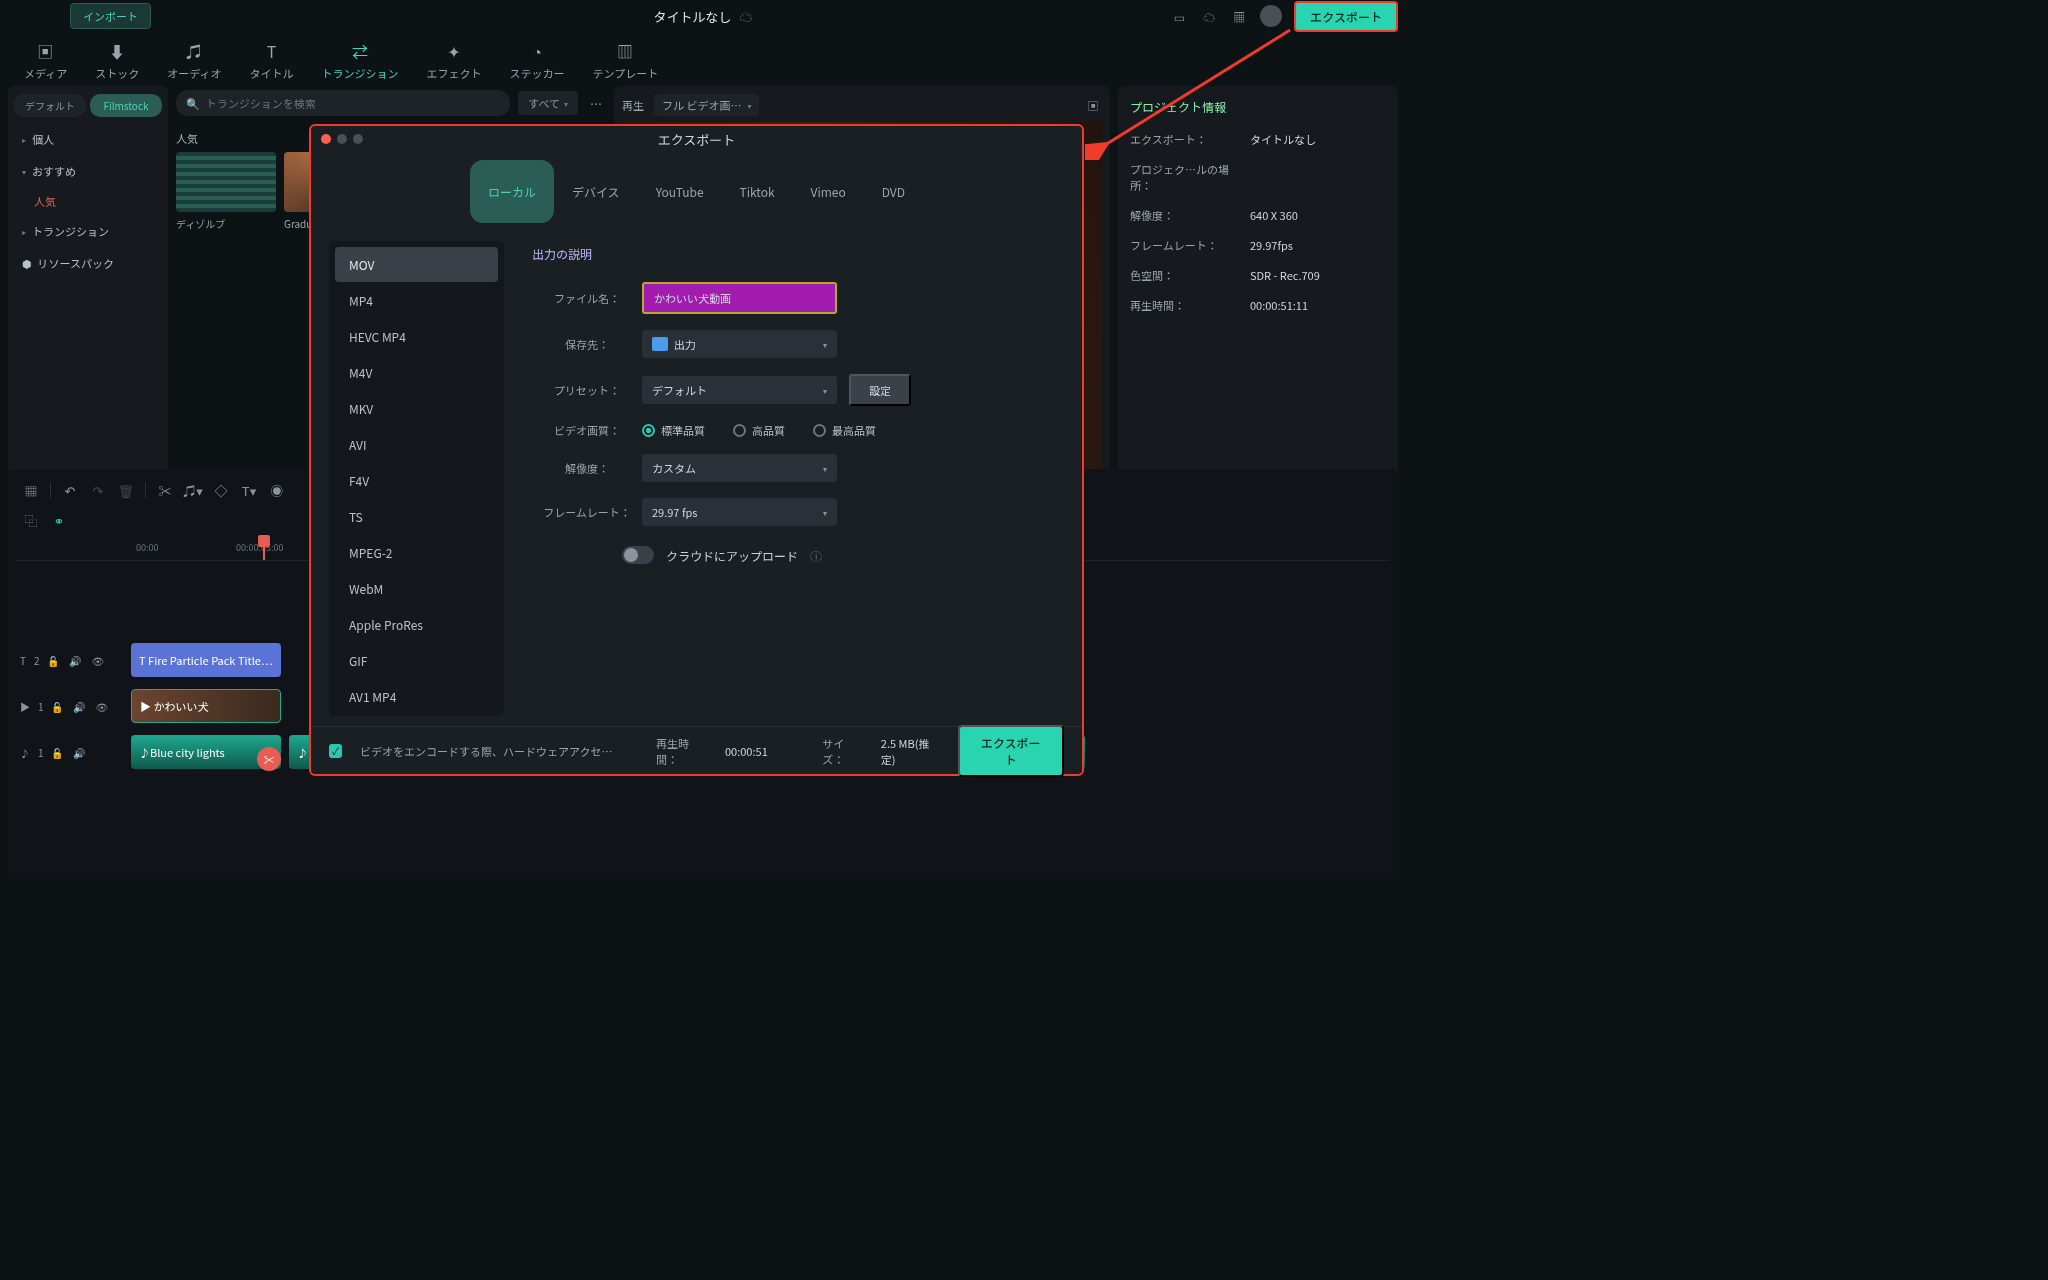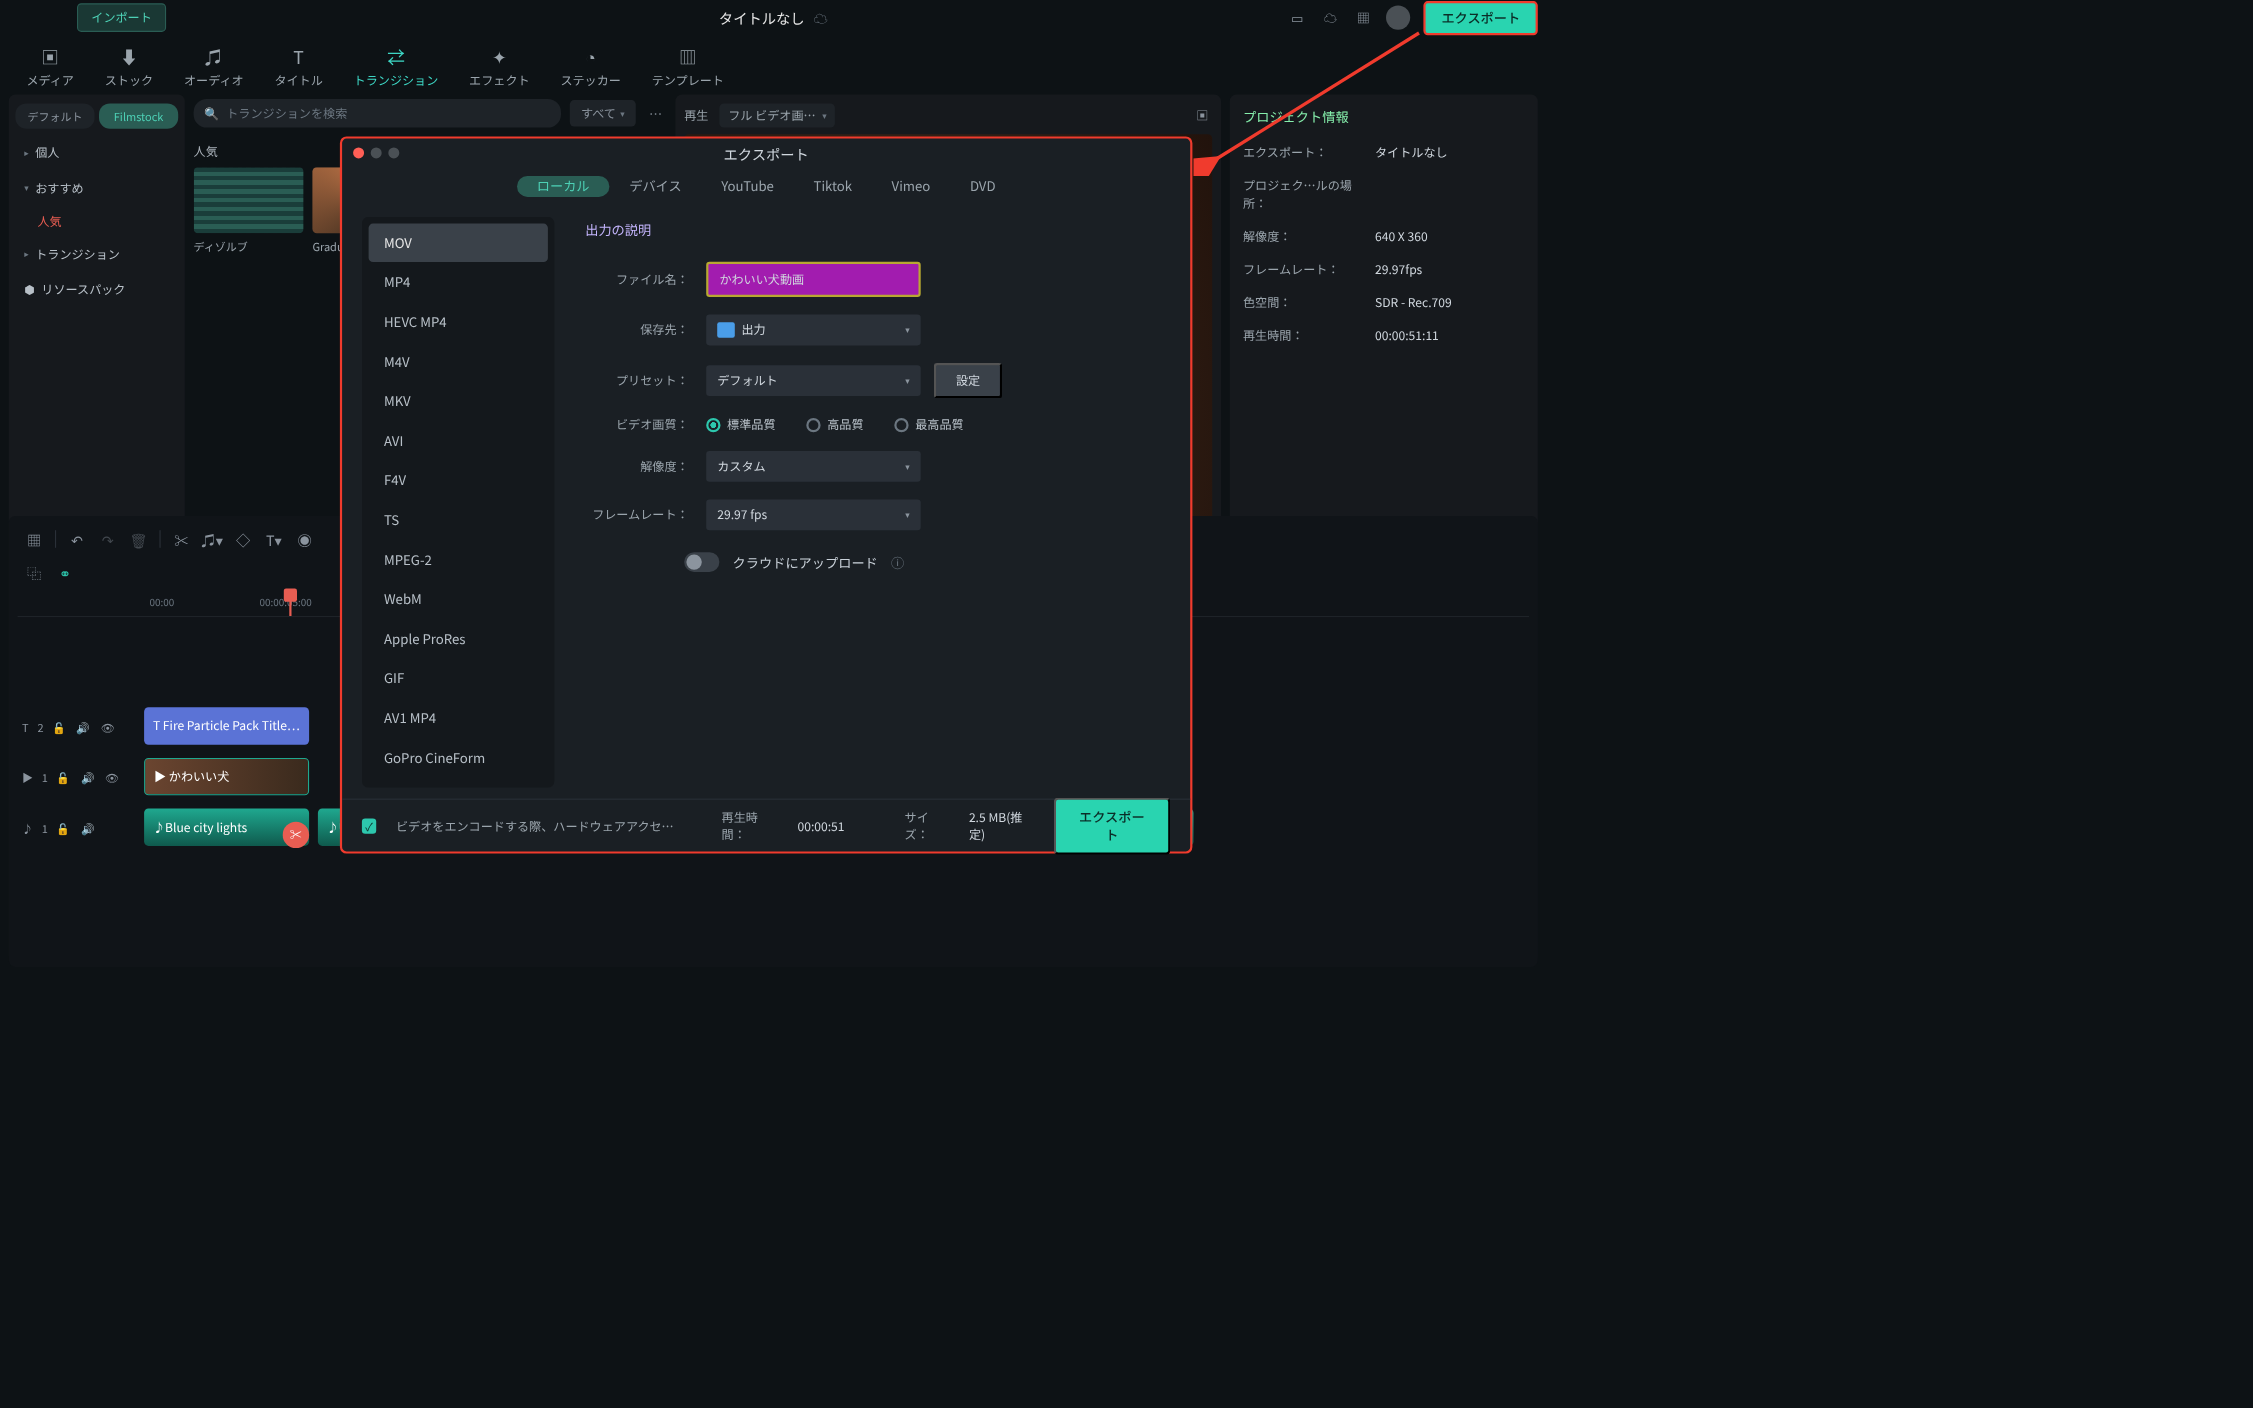--- a/index.html
+++ b/index.html
@@ -66,30 +66,30 @@
 .playhead::before{content:"";position:absolute;top:-6px;left:-5px;width:12px;height:12px;background:#e85d52;border-radius:2px}
 .cut-badge{position:absolute;left:241px;top:186px;width:24px;height:24px;background:#e85d52;border-radius:50%;display:flex;align-items:center;justify-content:center;color:#fff;font-size:11px;z-index:6}
 
 .modal{position:absolute;left:309px;top:124px;width:775px;height:652px;background:#1a1f24;border:2px solid #f03b2d;border-radius:6px;z-index:100;display:flex;flex-direction:column}
 .mod-title-row{height:26px;display:flex;align-items:center;position:relative}
 .traffic{display:flex;gap:6px;padding-left:10px}
 .tdot{width:10px;height:10px;border-radius:50%}
 .tred{background:#ff5f56}.tgrey{background:#4a5055}
 .mod-title{position:absolute;left:50%;transform:translateX(-50%);color:#d0d7de;font-size:13px}
 .mod-tabs{display:flex;justify-content:center;gap:0;padding:8px 0}
-.mtab{padding:1px 18px;font-size:12px;color:#9aa4ac;border-radius:13px}
+.mtab{padding:23px 18px;font-size:12px;color:#9aa4ac;border-radius:13px}
 .mtab.active{background:#2a5d54;color:#4dd0b5}
 .mod-body{flex:1;display:flex;padding:10px 18px;gap:18px;overflow:hidden}
 .fmt-list{width:175px;background:#14181c;border-radius:6px;padding:6px;overflow-y:auto}
 .fmt-item{padding:9px 14px;font-size:12px;color:#b8c0c8;border-radius:4px;margin-bottom:1px}
 .fmt-item.active{background:#3a4149;color:#e6e6e6}
 .form-area{flex:1;padding:4px 10px}
 .form-title{font-size:12px;color:#c4b5fd;margin-bottom:20px}
 .form-row{display:flex;align-items:center;margin-bottom:16px;font-size:11px}
-.form-label{width:110px;text-align:right;color:#9aa4ac;padding-right:16px}
+.form-label{width:110px;text-align:center;color:#9aa4ac;padding-right:0}
 .form-input{flex:0 0 195px;background:#a21caf;border:2px solid #b8a832;padding:6px 10px;color:#d0d7de;border-radius:3px;font-size:11px}
 .form-sel{flex:0 0 195px;background:#2a3038;padding:6px 10px;border-radius:3px;color:#d0d7de;display:flex;align-items:center;justify-content:space-between;font-size:11px}
 .form-sel .chev{font-size:8px;color:#8b949e}
 .settings-btn{margin-left:12px;background:#3a4149;padding:6px 18px;border-radius:3px;color:#d0d7de;font-size:11px}
 .radio-grp{display:flex;gap:28px;align-items:center}
 .radio{display:flex;align-items:center;gap:6px;color:#b8c0c8;font-size:11px}
 .rdot{width:13px;height:13px;border-radius:50%;border:2px solid #6b7680}
 .rdot.on{border-color:#2dc7ad;background:radial-gradient(circle,#2dc7ad 40%,transparent 45%)}
 .dim-inputs{display:flex;align-items:center;gap:8px}
 .dim-in{width:88px;background:#2a3038;padding:6px 10px;border-radius:3px;color:#d0d7de;font-size:11px}

